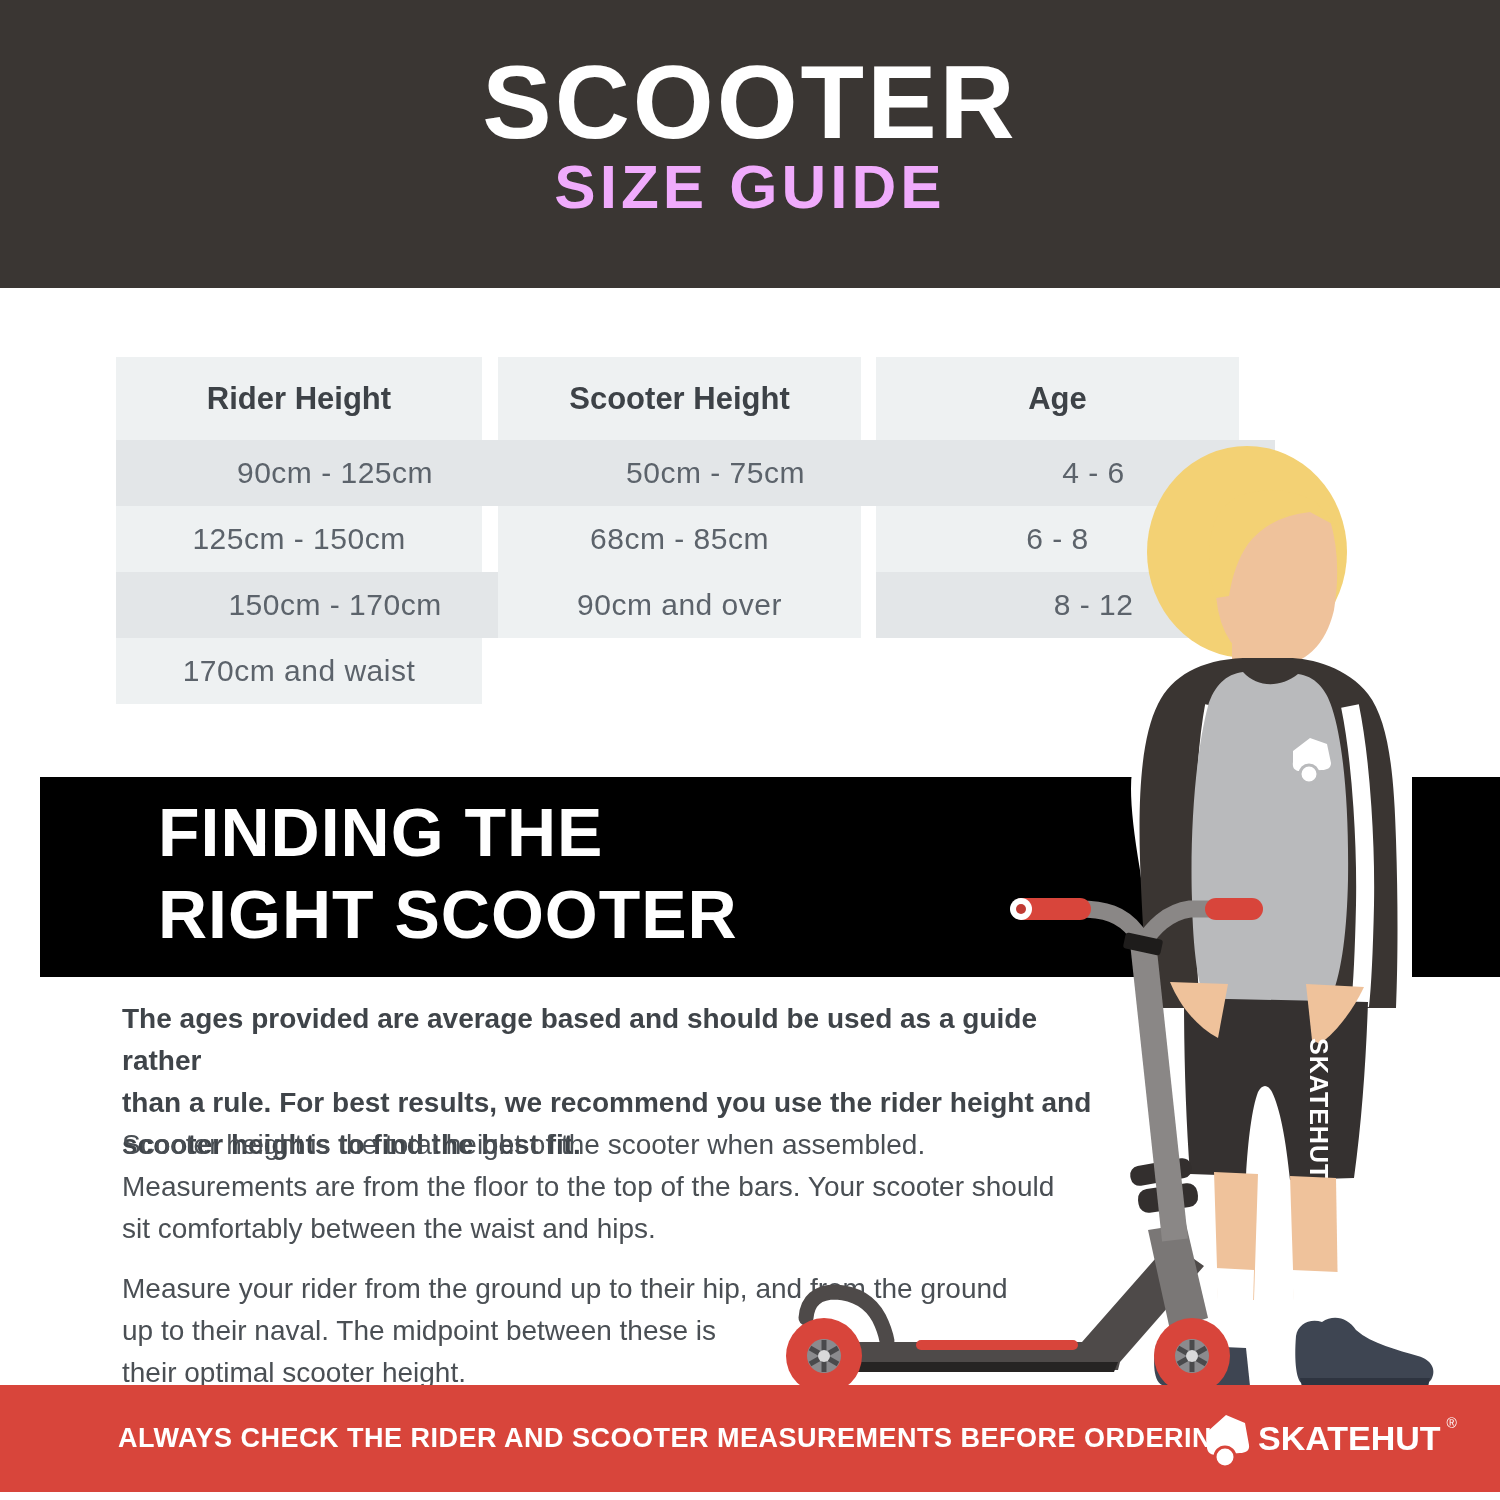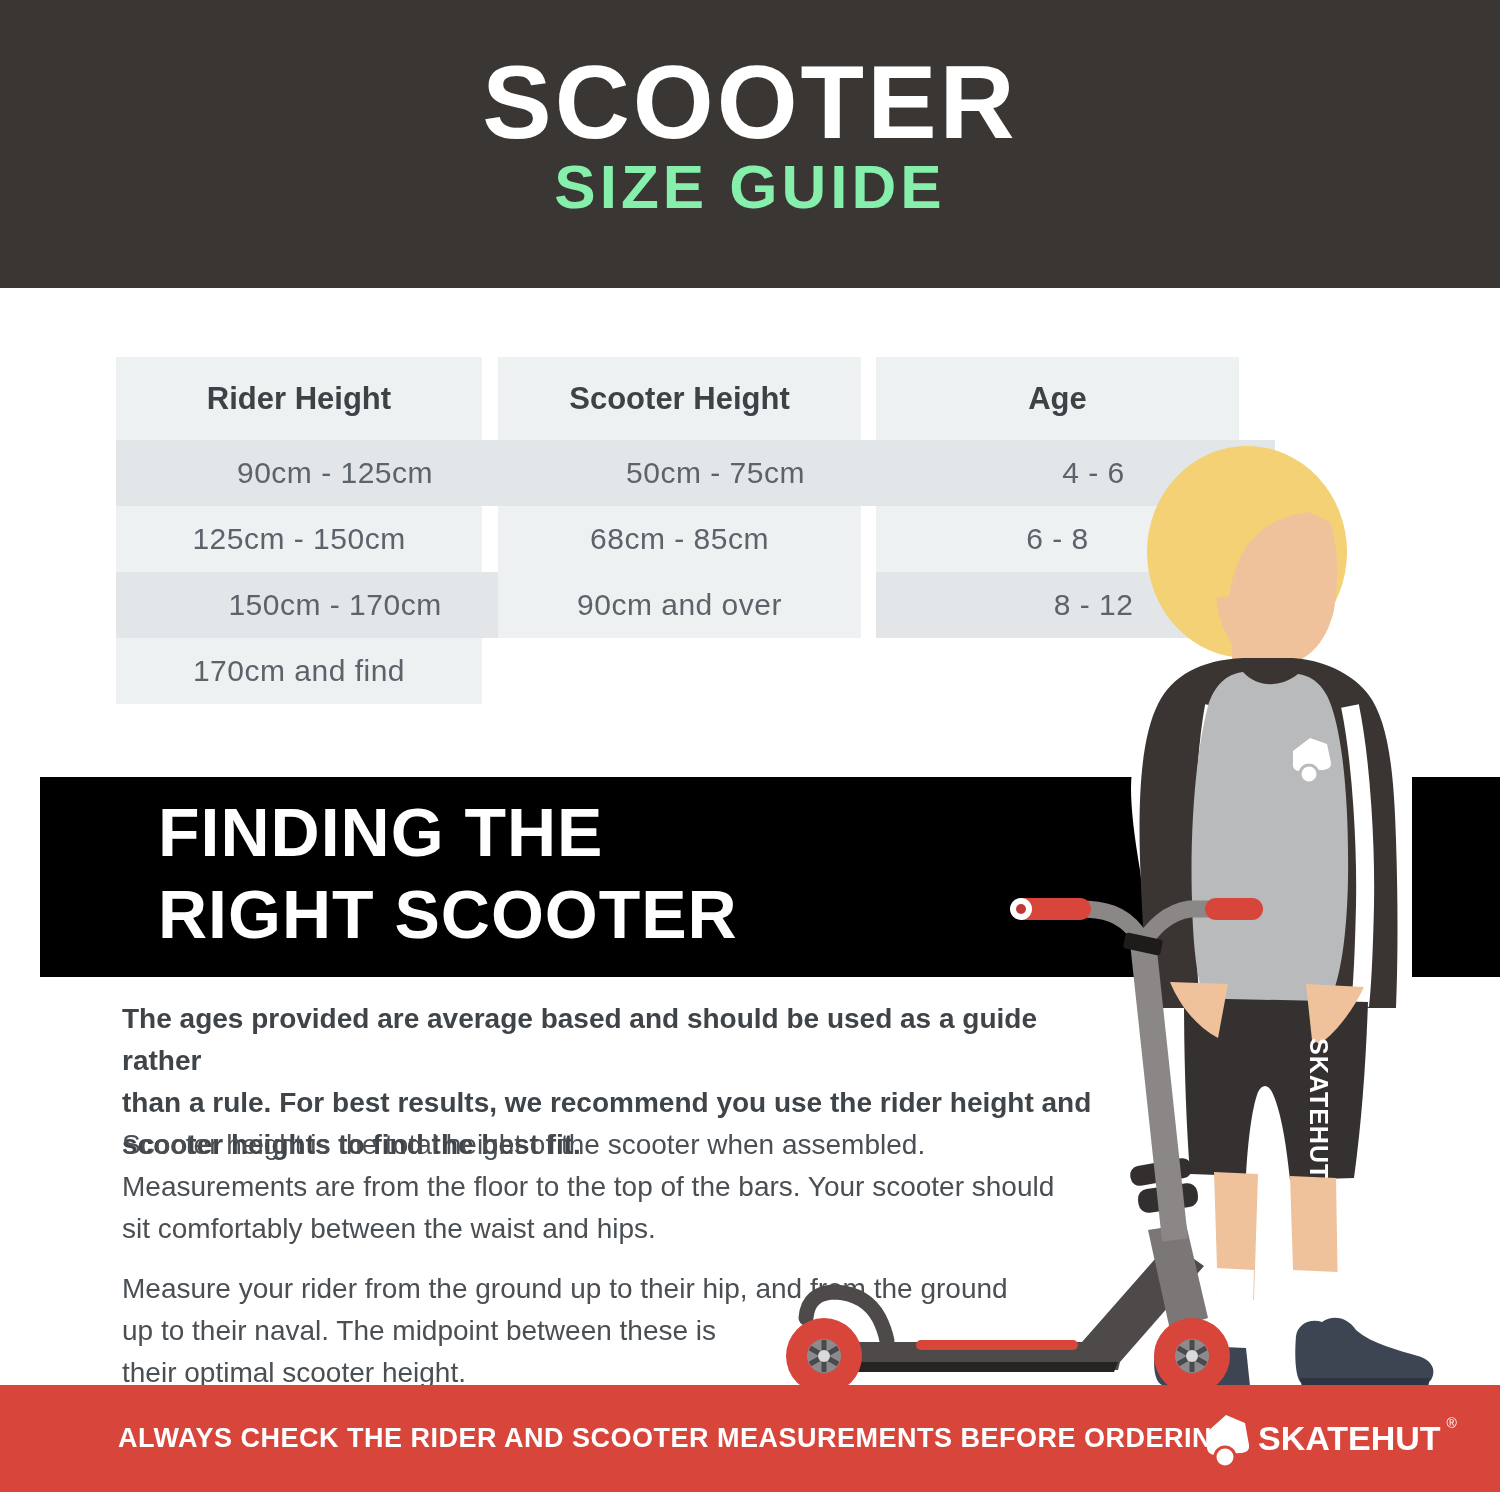--- a/index.html
+++ b/index.html
@@ -3,21 +3,21 @@
 <meta charset="utf-8">
 <style>
   html,body{margin:0;padding:0;background:#fff;}
   .page{position:relative;width:1500px;height:1500px;background:#ffffff;overflow:hidden;
         font-family:"Liberation Sans",sans-serif;}
   
   .top-band{position:absolute;left:0;top:0;width:1500px;height:288px;background:#3A3633;}
   .main-title{position:absolute;left:0;top:48px;width:1500px;text-align:center;
       font-size:104px;font-weight:bold;letter-spacing:3px;color:#ffffff;line-height:1.05;}
   .sub-title{position:absolute;left:0;top:156px;width:1500px;text-align:center;
-      font-size:62px;font-weight:bold;letter-spacing:4px;color:#86efac;line-height:1.0;}
+      font-size:62px;font-weight:bold;letter-spacing:4px;color:#f0abfc;line-height:1.0;}
   
   .size-table{position:absolute;left:0;top:0;}
   .tcol{position:absolute;top:357px;}
   .tcol-1{left:116px;width:366px;}
   .tcol-2{left:498px;width:363px;}
   .tcol-3{left:876px;width:363px;}
   .tcell{display:flex;align-items:center;justify-content:center;width:100%;}
   .tcell.head{height:83px;background:#EEF1F2;font-size:31px;font-weight:bold;color:#3D4247;}
   .tcell.r1,.tcell.r3{height:66px;background:#E3E6E8;padding-left:36px;}
   .tcell.r2,.tcell.r4{height:66px;background:#EEF1F2;}
@@ -51,21 +51,21 @@
     <div class="main-title">SCOOTER</div>
     <div class="sub-title">SIZE GUIDE</div>
   </div>
 
   <div class="size-table">
     <div class="tcol tcol-1">
       <div class="tcell head">Rider Height</div>
       <div class="tcell val r1">90cm - 125cm</div>
       <div class="tcell val r2">125cm - 150cm</div>
       <div class="tcell val r3">150cm - 170cm</div>
-      <div class="tcell val r4">170cm and find</div>
+      <div class="tcell val r4">170cm and waist</div>
     </div>
     <div class="tcol tcol-2">
       <div class="tcell head">Scooter Height</div>
       <div class="tcell val r1">50cm - 75cm</div>
       <div class="tcell val r2">68cm - 85cm</div>
       <div class="tcell val r4">90cm and over</div>
     </div>
     <div class="tcol tcol-3">
       <div class="tcell head">Age</div>
       <div class="tcell val r1">4 - 6</div>

